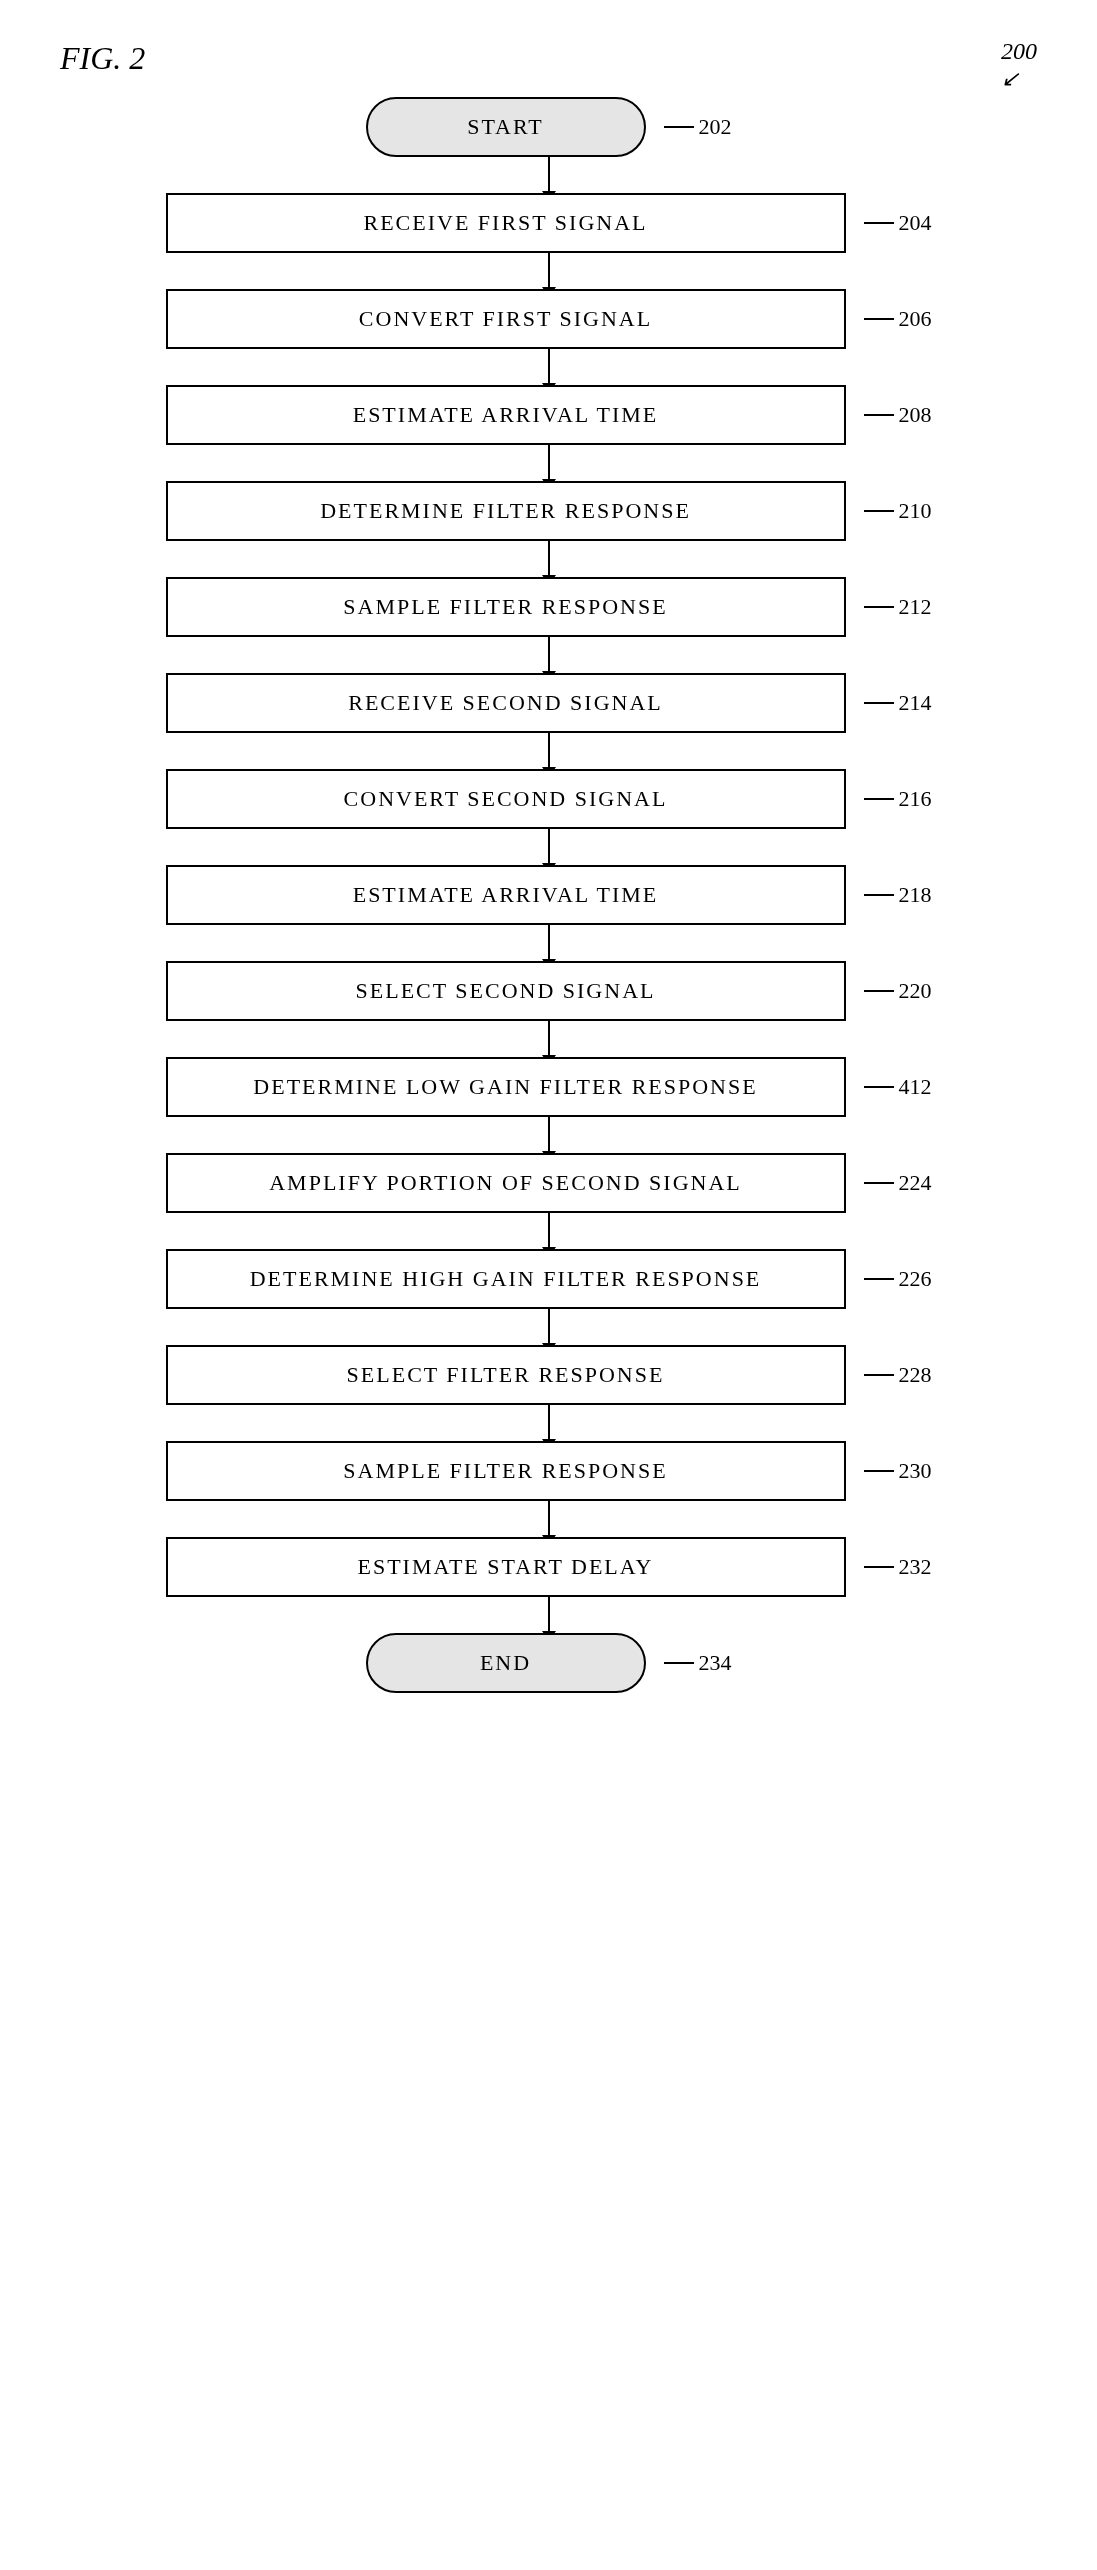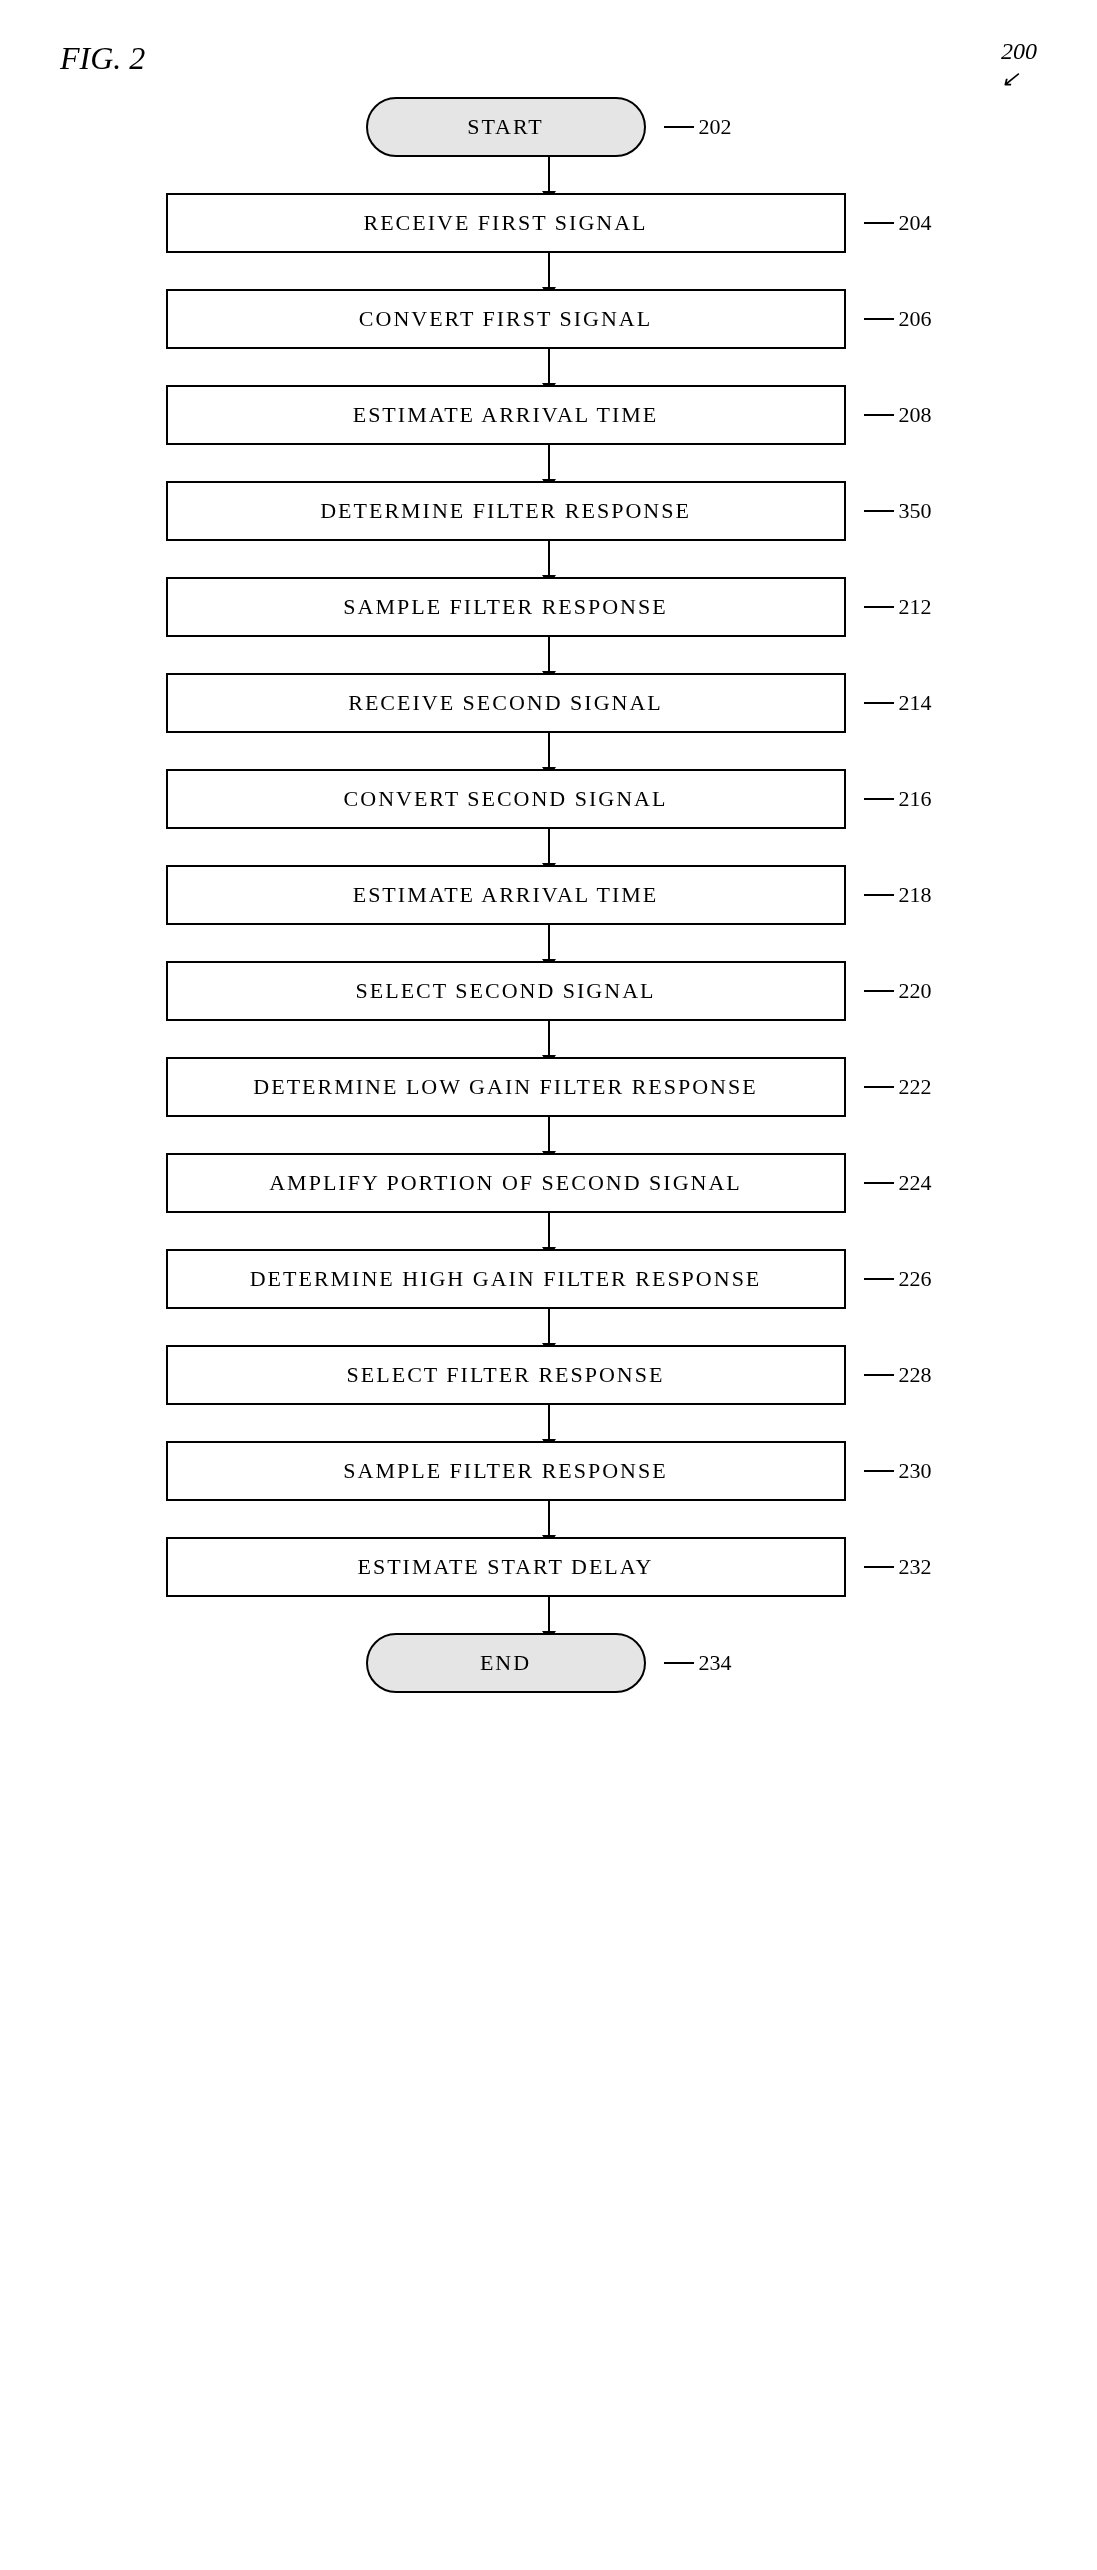--- a/index.html
+++ b/index.html
@@ -205,21 +205,21 @@
 
     <div class="arrow-down"></div>
 
     <div class="flow-row">
       <div class="box-container">
         <div class="flow-box">
           <span>DETERMINE FILTER RESPONSE</span>
         </div>
         <div class="ref-label">
           <span class="ref-line"></span>
-          <span>350</span>
+          <span>210</span>
         </div>
       </div>
     </div>
 
     <div class="arrow-down"></div>
 
     <div class="flow-row">
       <div class="box-container">
         <div class="flow-box">
           <span>SAMPLE FILTER RESPONSE</span>
@@ -289,21 +289,21 @@
 
     <div class="arrow-down"></div>
 
     <div class="flow-row">
       <div class="box-container">
         <div class="flow-box">
           <span>DETERMINE LOW GAIN FILTER RESPONSE</span>
         </div>
         <div class="ref-label">
           <span class="ref-line"></span>
-          <span>222</span>
+          <span>412</span>
         </div>
       </div>
     </div>
 
     <div class="arrow-down"></div>
 
     <div class="flow-row">
       <div class="box-container">
         <div class="flow-box">
           <span>AMPLIFY PORTION OF SECOND SIGNAL</span>

